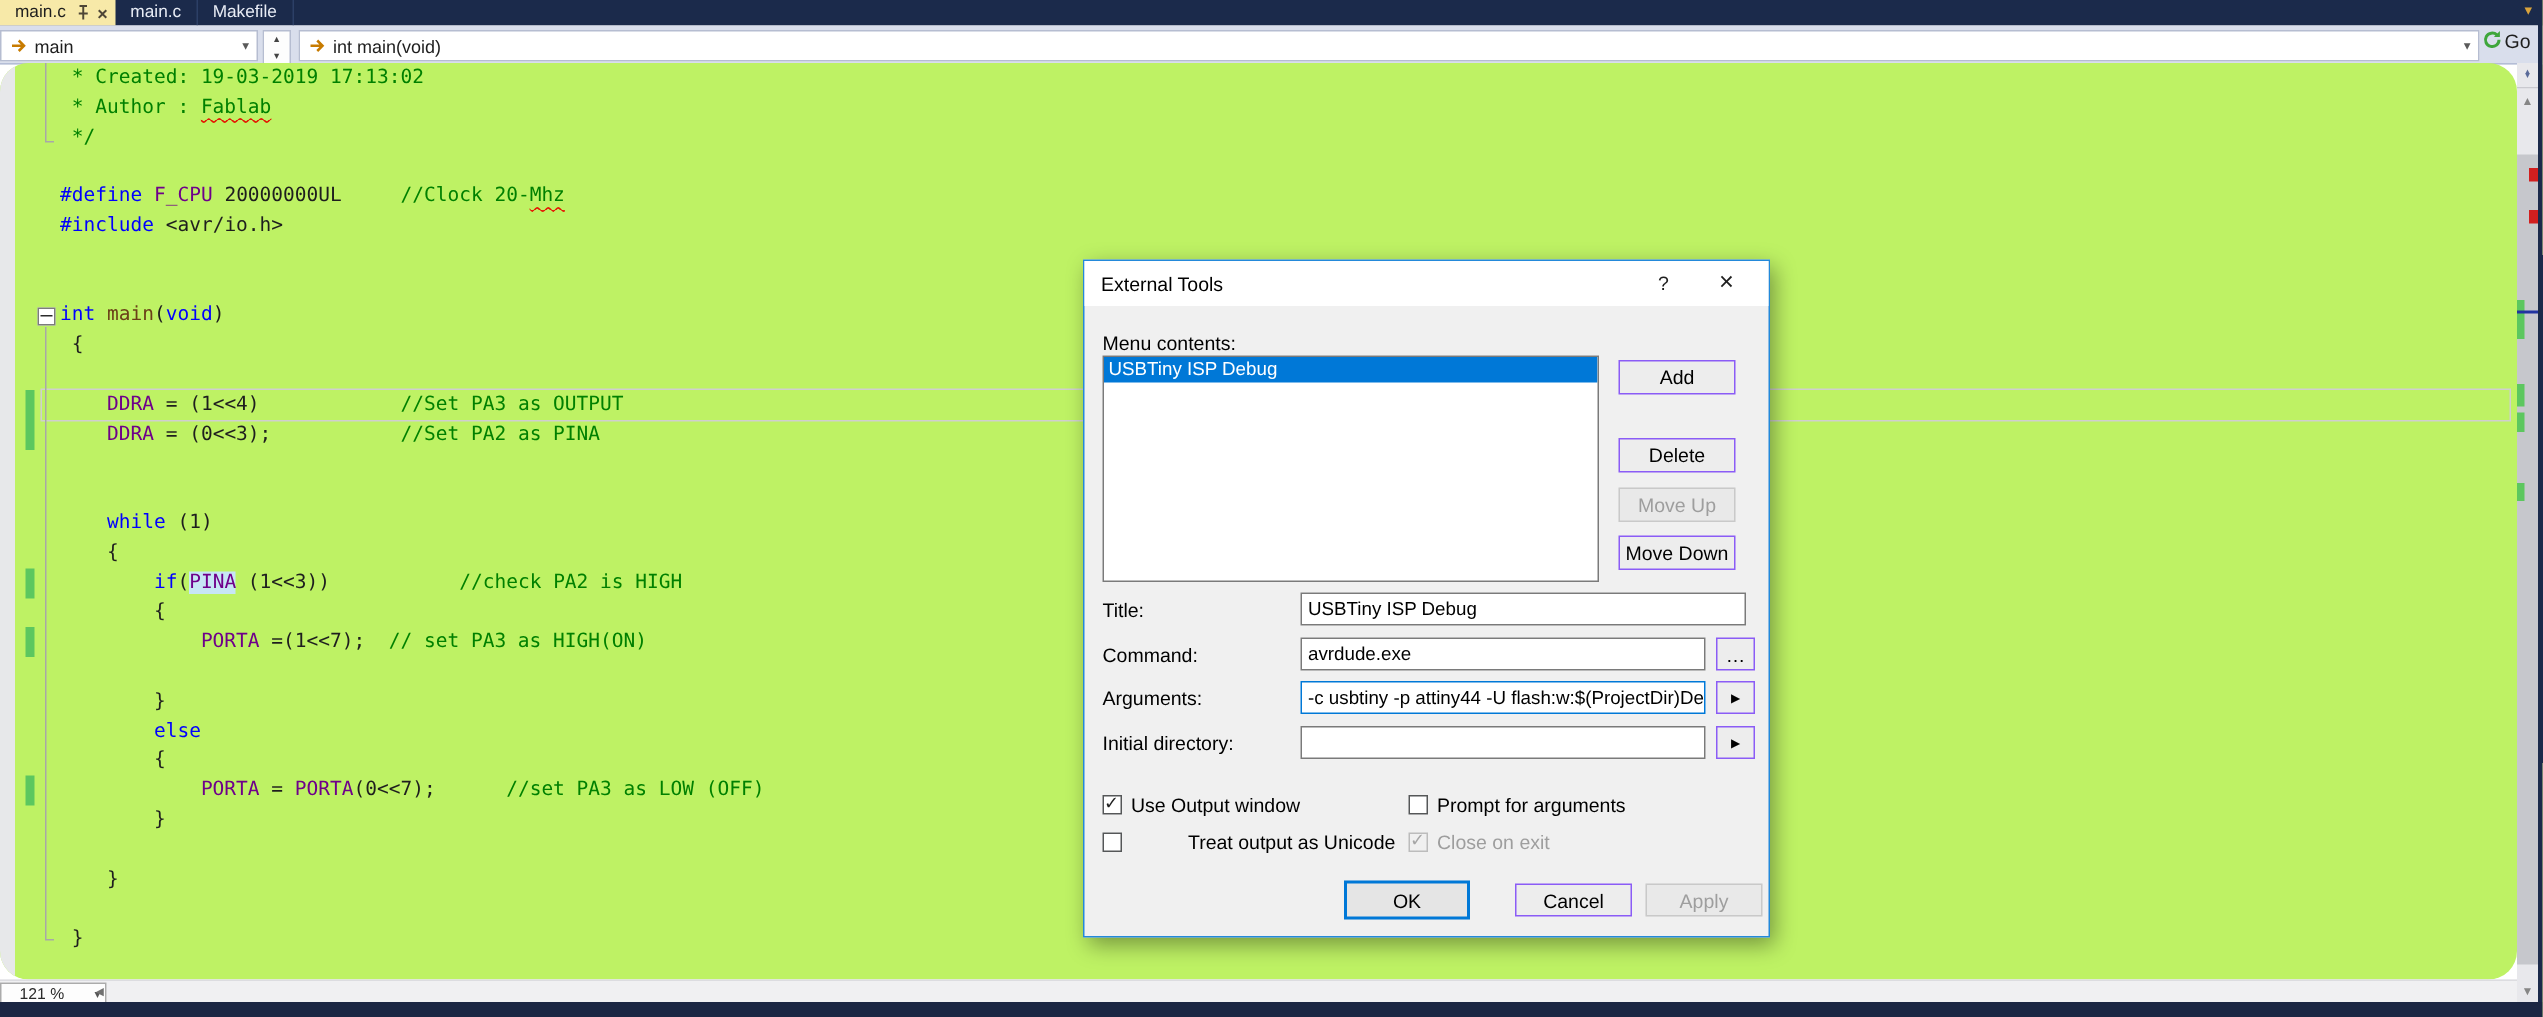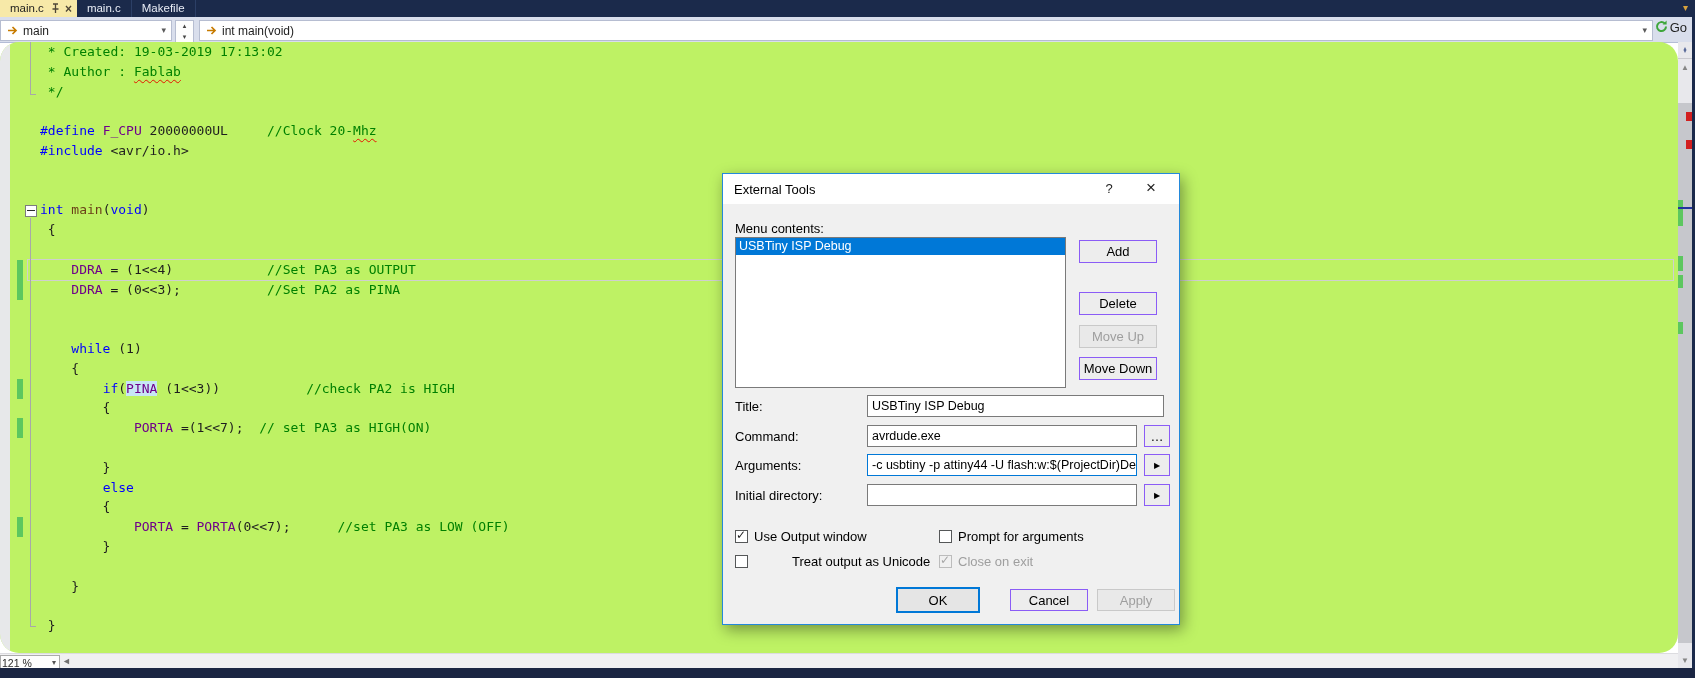--- a/index.html
+++ b/index.html
@@ -52,21 +52,21 @@
           color:#868686;font-size:8px;background:#e8e8ec;}
   .vs-split{top:0;border-bottom:1px solid #c9c9cf;color:#5a6b9a;flex-direction:column;font-size:6px;line-height:3px;}
   .vs-up{top:17px;} .vs-down{top:610px;}
   .vs-thumb{position:absolute;left:0;top:61px;width:14px;height:540px;background:#c6c7cc;}
   .smark{position:absolute;}
   .rightedge{position:absolute;left:1692px;top:0;width:3px;height:678px;background:#1b2a4b;}
 
   
   .bottombar{position:absolute;left:0;top:653px;width:1678px;height:15px;background:#f0f0f2;border-top:1px solid #dcdce0;}
   .zoom-select{position:absolute;left:0;top:1px;width:57px;height:13px;background:#fdfdfd;border:1px solid #ababab;
-               font-size:10.5px;color:#2b2b2b;display:flex;align-items:center;padding-left:1px;}
+               font-size:10.5px;color:#2b2b2b;display:flex;align-items:center;padding-left:12px;}
   .zoom-select .combo-caret{position:absolute;right:3px;top:2px;font-size:8px;color:#555;}
   .hs-left{position:absolute;left:62px;top:2px;color:#707070;font-size:9px;}
   .statusbar{position:absolute;left:0;top:668px;width:100%;height:10px;background:#1b2643;}
 
   
   .dialog{position:absolute;left:722px;top:173px;width:456px;height:450px;background:#f0f0f0;
           border:1px solid #2389da;box-shadow:3px 5px 14px rgba(0,0,0,.38);z-index:10;font-size:13px;color:#000;}
   .dlg-titlebar{position:absolute;left:0;top:0;width:100%;height:30px;background:#fff;}
   .dlg-title{position:absolute;left:11px;top:8px;font-size:13px;color:#000;}
   .dlg-help{position:absolute;left:377px;top:7px;width:18px;text-align:center;font-size:13px;color:#1e1e1e;}

